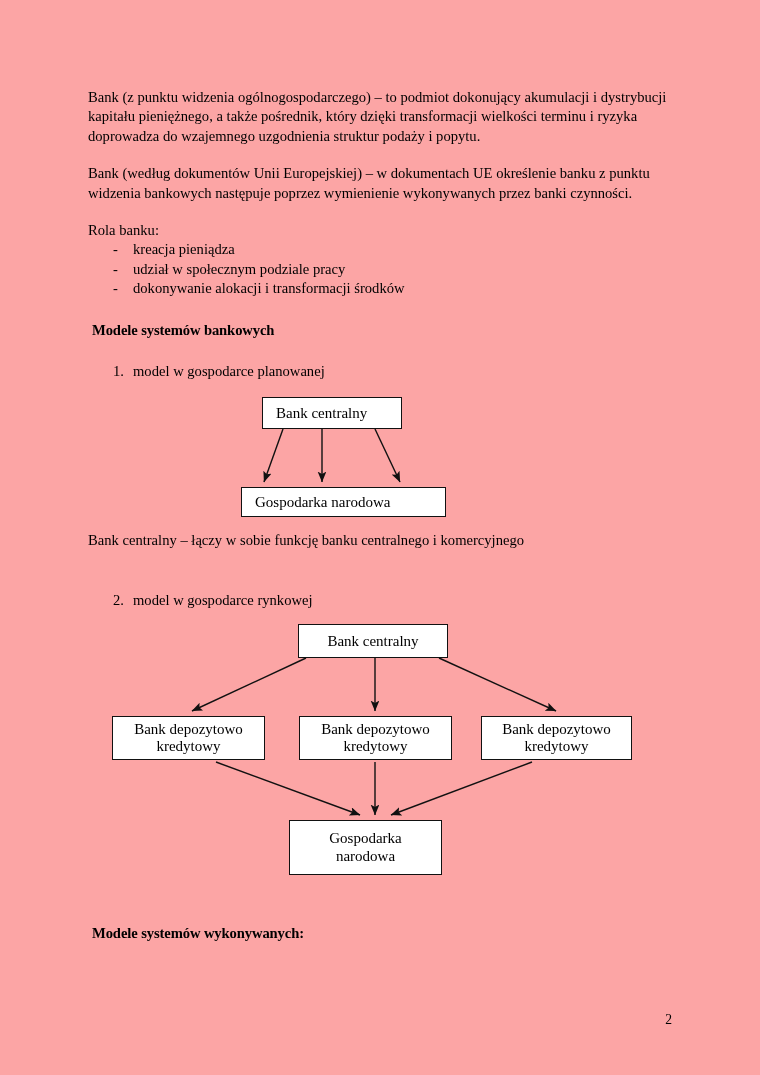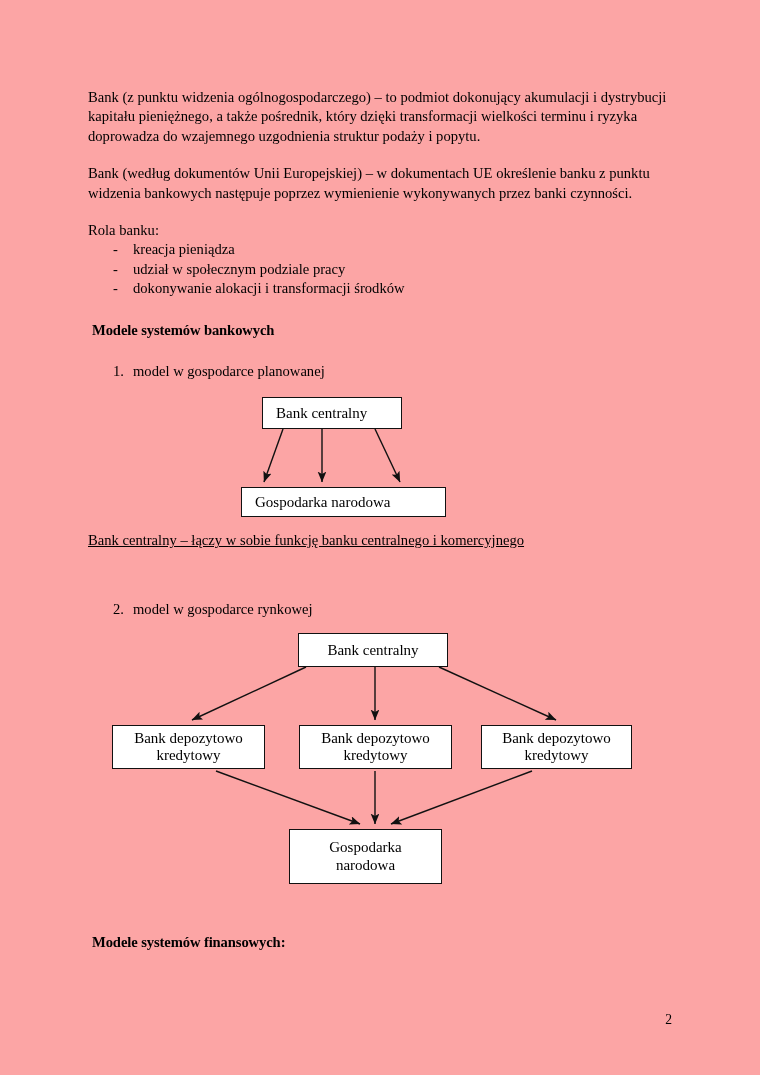--- a/index.html
+++ b/index.html
@@ -26,21 +26,21 @@
     top: 88px;
     width: 592px;
   }
 
   p.para {
     margin: 0 0 18px 0;
     font-size: 14.6px;
     line-height: 19.4px;
     text-align: left;
   }
-  p.para.tight { margin-bottom: 9px; text-decoration: underline; }
+  p.para.tight { margin-bottom: 0; }
 
   .rola-head {
     margin: 0;
     font-size: 14.6px;
     line-height: 19.4px;
   }
   ul.dash-list {
     list-style: none;
     margin: 0;
     padding: 0;
@@ -220,18 +220,18 @@
         <span class="label">kredytowy</span>
       </div>
 
       <div class="node" style="left:201px; top:201px; width:153px; height:55px; flex-direction:column;">
         <span class="label">Gospodarka</span>
         <span class="label">narodowa</span>
       </div>
     </div>
 
     <div style="height:45px;"></div>
-    <h2 class="section">Modele systemów finansowych:</h2>
+    <h2 class="section">Modele systemów wykonywanych:</h2>
 
   </div>
 
   <div class="pagenum">2</div>
 </div>
 
 </body></html>

